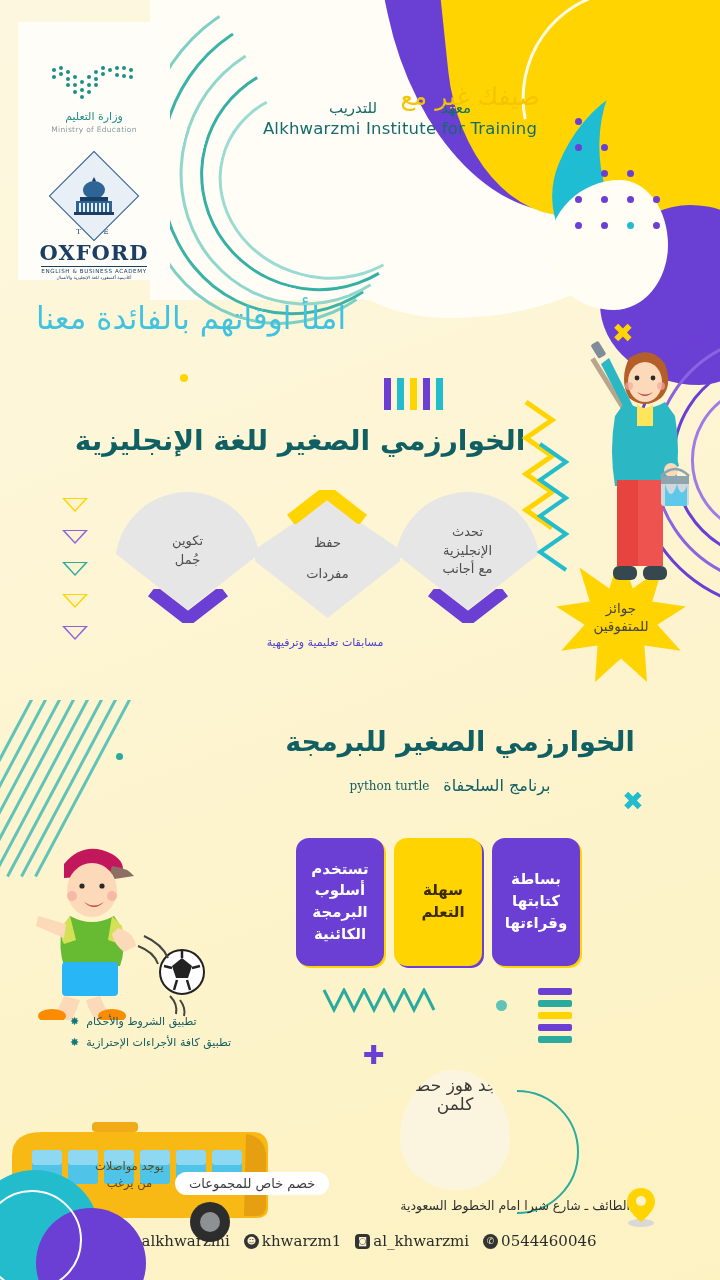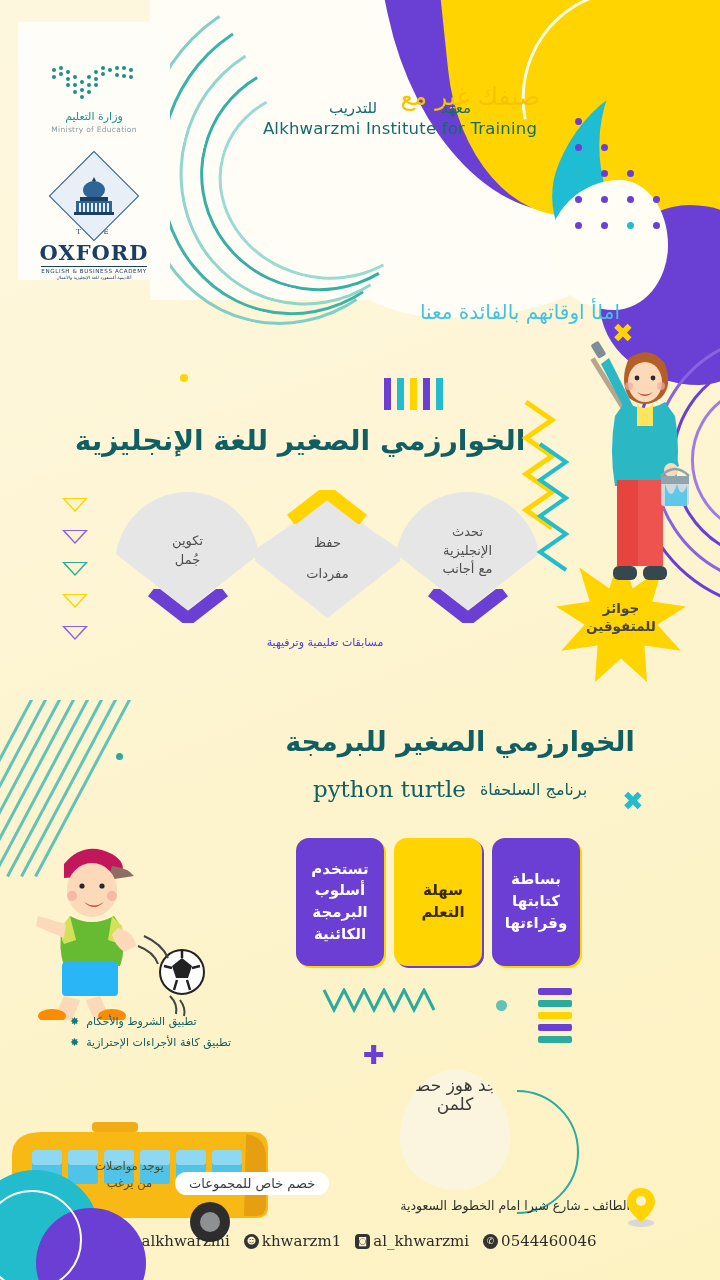--- a/index.html
+++ b/index.html
@@ -95,22 +95,22 @@
     direction:rtl;color:#146b6b;font-size:15px;margin-top:-6px;
     display:flex;justify-content:center;gap:64px;
   }
   .brand-en{color:#146b6b;font-size:16.5px;margin-top:2px;letter-spacing:.2px;}
   .cap{position:absolute;left:18px;top:18px;}
   
   .dotgrid{position:absolute;top:118px;left:575px;width:75px;height:130px;}
   .dotgrid i{position:absolute;width:7px;height:7px;border-radius:50%;}
   
   .headline{
-    position:absolute;top:300px;left:0;width:620px;text-align:right;
-    direction:rtl;color:#41c3e0;font-size:20px;letter-spacing:1px;
+    position:absolute;top:300px;left:0;width:620px;text-align:left;
+    direction:rtl;color:#41c3e0;font-size:31px;letter-spacing:1px;padding-left:36px;
   }
   .bars{position:absolute;top:378px;left:384px;display:flex;gap:6px;}
   .bars i{width:7px;height:32px;display:block;}
   .eng-title{
     position:absolute;top:424px;left:40px;width:520px;text-align:center;
     direction:rtl;color:#0f5f63;font-size:28px;font-weight:700;
   }
   
   .diamond-row{position:absolute;top:492px;left:110px;width:430px;height:130px;}
   .dia{
@@ -125,40 +125,40 @@
   .dia .txt{position:relative;direction:rtl;color:#4d4d4d;font-size:13px;line-height:1.45;z-index:3;}
   .dia .chev{position:absolute;bottom:-13px;left:50%;transform:translateX(-50%);z-index:2;}
   .triangles{position:absolute;top:498px;left:62px;display:flex;flex-direction:column;gap:7px;}
   .tri{width:0;height:0;border-left:13px solid transparent;border-right:13px solid transparent;}
   .tri-in{width:0;height:0;border-left:10px solid transparent;border-right:10px solid transparent;border-top:11px solid #fdf4cf;position:relative;top:-13px;left:3px;}
   .competitions{
     position:absolute;top:636px;left:110px;width:430px;text-align:center;
     direction:rtl;color:#4a3fd0;font-size:11px;
   }
   
-  .star-badge{position:absolute;top:552px;left:556px;width:130px;height:130px;font-weight:bold;}
+  .star-badge{position:absolute;top:552px;left:556px;width:130px;height:130px;}
   .star-badge .label{
     position:absolute;inset:0;display:flex;flex-direction:column;align-items:center;justify-content:center;
     direction:rtl;color:#444;font-size:13.5px;line-height:1.35;text-align:center;
   }
   
   .zz{position:absolute;}
   
   .painter{position:absolute;top:330px;left:585px;width:110px;height:290px;}
   
   .prog-title{
     position:absolute;top:726px;left:250px;width:420px;text-align:center;
     direction:rtl;color:#0f5f63;font-size:27px;font-weight:700;
   }
   .prog-sub{
     position:absolute;top:776px;left:250px;width:400px;
     display:flex;align-items:center;justify-content:center;gap:14px;direction:rtl;
   }
   .prog-sub .ar{color:#0f5f63;font-size:16px;direction:rtl;}
-  .prog-sub .en{color:#0f5f63;font-size:23px;font-family:"DejaVu Serif","Liberation Serif",serif;}
+  .prog-sub .en{color:#0f5f63;font-size:12px;font-family:"DejaVu Serif","Liberation Serif",serif;}
   .cards{position:absolute;top:838px;left:296px;display:flex;gap:10px;direction:rtl;}
   .card{
     width:88px;height:128px;border-radius:13px;
     display:flex;align-items:center;justify-content:center;text-align:center;
     direction:rtl;font-size:15px;line-height:1.45;font-weight:700;box-sizing:border-box;padding:6px;
   }
   .card.purple{background:#6b3fd4;color:#fff;box-shadow:2px 2px 0 #ffd400;}
   .card.yellow{background:#ffd400;color:#3a2a00;box-shadow:2px 2px 0 #6b3fd4;padding-left:16px;}
   
   .runner{position:absolute;top:820px;left:30px;width:190px;height:200px;}

